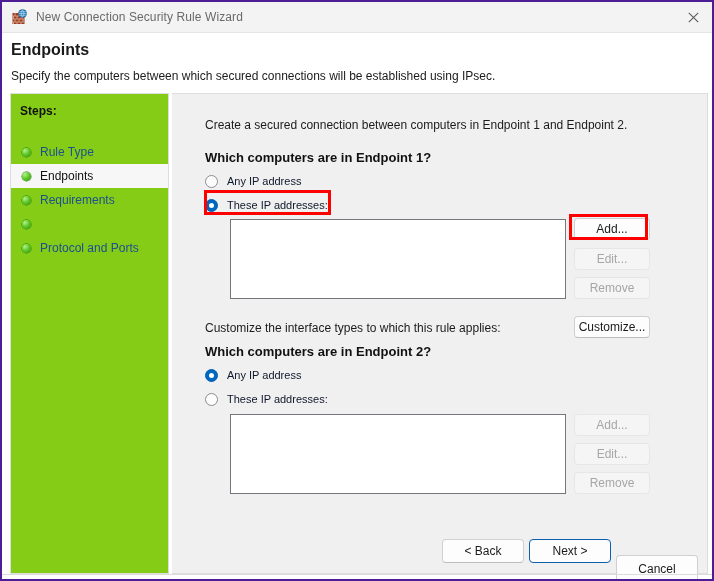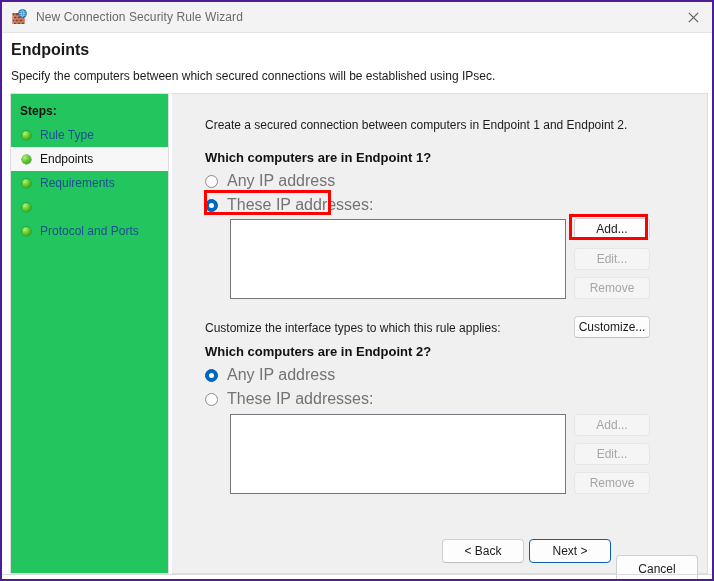--- a/index.html
+++ b/index.html
@@ -90,34 +90,34 @@
     height: 490px;
     background: #ffffff;
   }
 
   
   .sidebar {
     position: absolute;
     left: 8px; top: 0px;
     width: 159px;
     height: 481px;
-    background: #22c55e;
+    background: #84cc16;
     border: 1px solid #dedede;
     box-sizing: border-box;
   }
   .steps-title {
     position: absolute;
     left: 9px; top: 10px;
     font-size: 12px;
     font-weight: bold;
     color: #111111;
   }
   .steps-list {
     position: absolute;
-    left: 0; top: 29px;
+    left: 0; top: 46px;
     width: 157px;
   }
   .step-item {
     position: relative;
     height: 24px;
     display: flex;
     align-items: center;
     padding-left: 11px;
     box-sizing: border-box;
   }
@@ -193,22 +193,22 @@
     content: "";
     position: absolute;
     left: 50%; top: 50%;
     width: 5px; height: 5px;
     margin-left: -2.5px;
     margin-top: -2.5px;
     border-radius: 50%;
     background: #ffffff;
   }
   .radio-label {
-    font-size: 16px;
-    color: #737373;
+    font-size: 11px;
+    color: #0f172a;
   }
 
   
   .listbox {
     position: absolute;
     background: #ffffff;
     border: 1px solid #73777c;
     box-sizing: border-box;
   }
 

